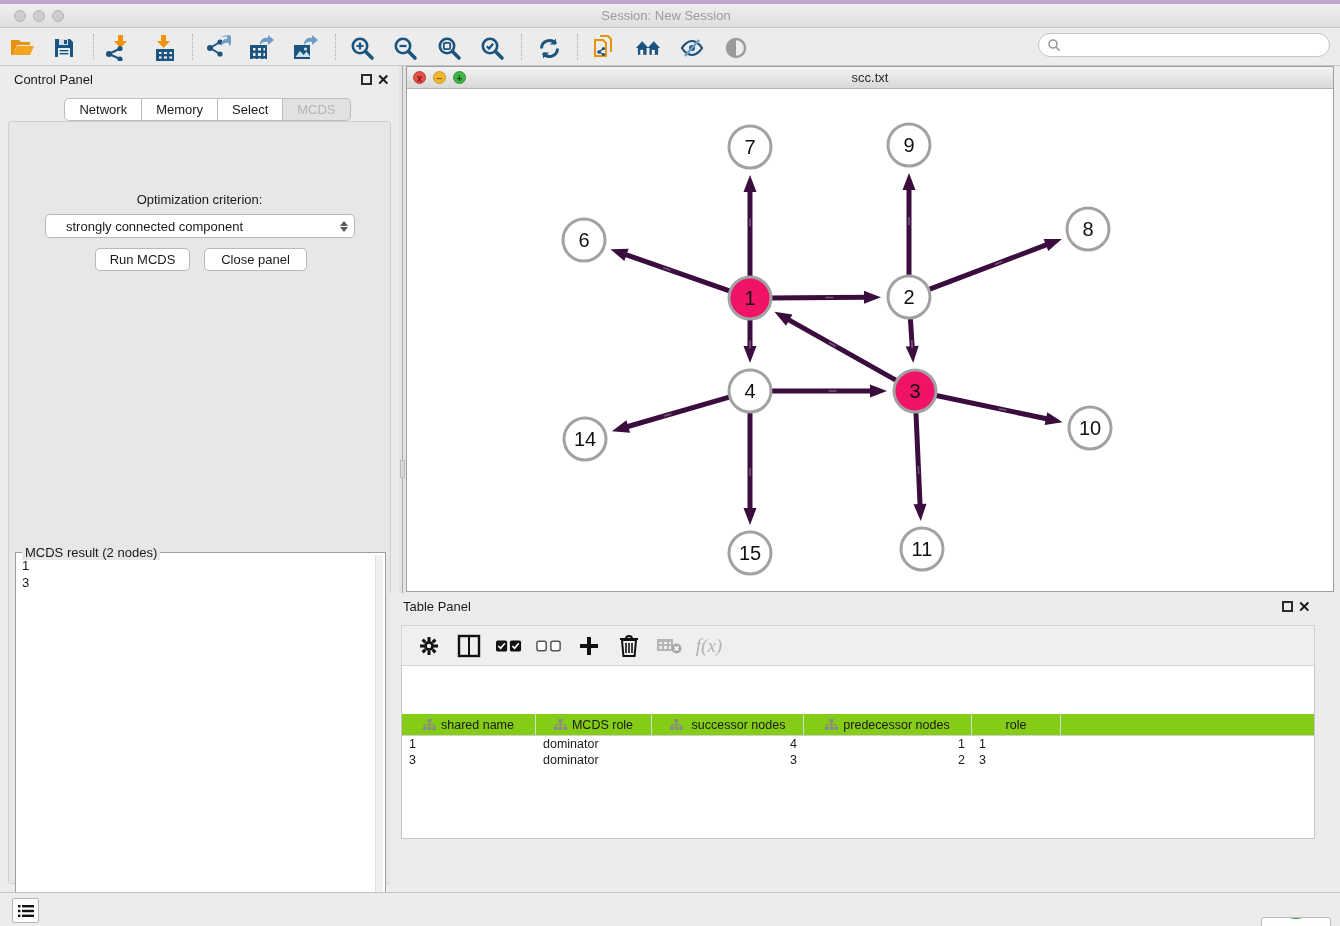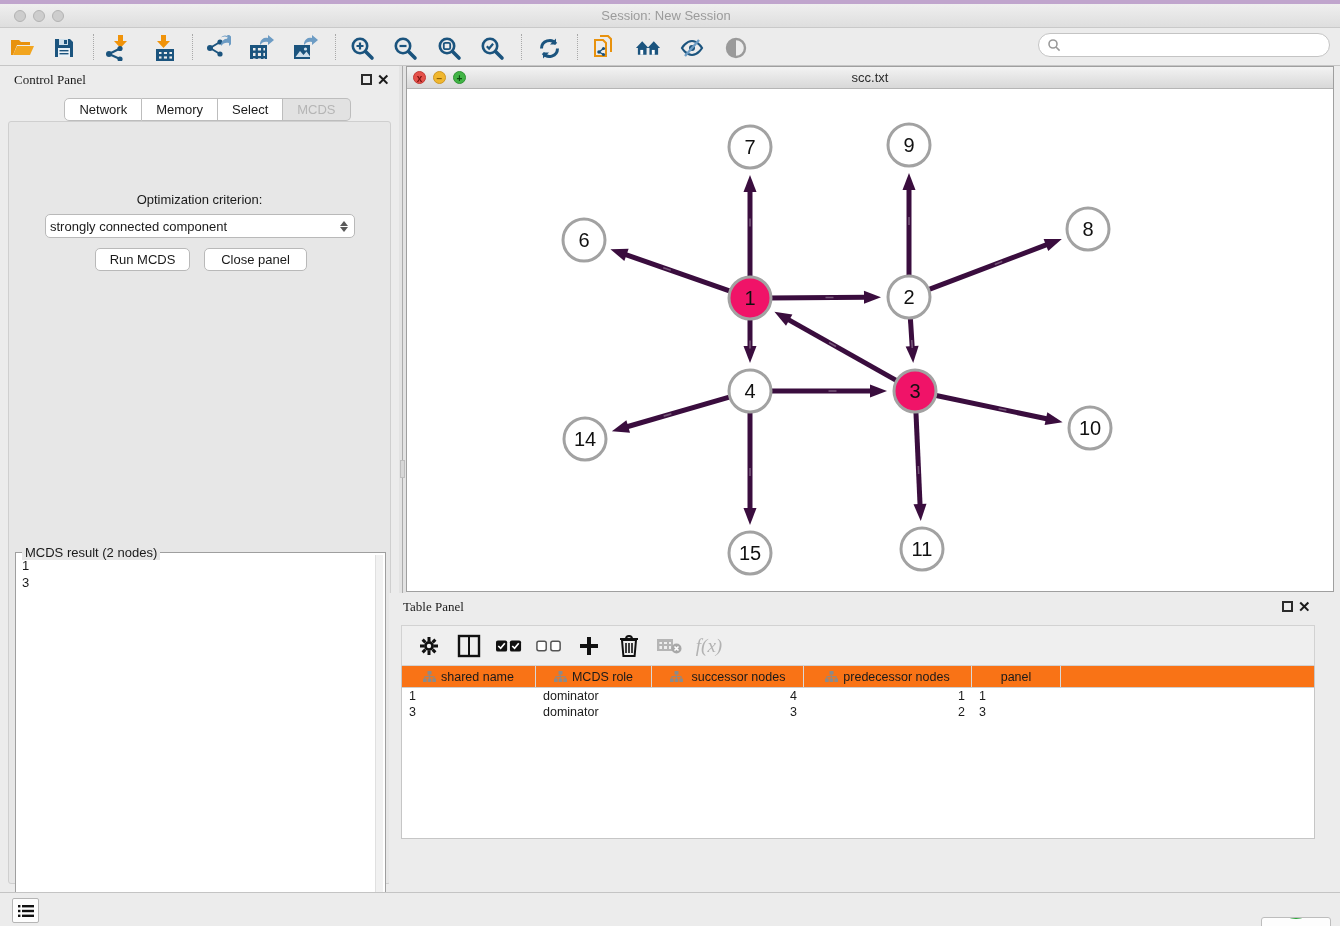--- a/index.html
+++ b/index.html
@@ -17,34 +17,34 @@
   .toolbar { position:absolute; left:0; top:28px; width:1340px; height:38px; background:#ececec;
     border-bottom:1px solid #c6c6c6; }
   .tb-icon { position:absolute; top:7px; width:26px; height:26px; display:flex; align-items:center; justify-content:center; cursor:default; }
   .tb-sep { position:absolute; top:6px; width:0; height:26px; border-left:1px dotted #a9a9a9; }
   .searchbox { position:absolute; right:10px; top:5px; width:292px; height:24px; background:#fff;
     border:1px solid #c4c4c4; border-radius:12px; display:flex; align-items:center; padding-left:8px; }
   .searchbox input { border:none; outline:none; flex:1; height:18px; font-size:13px; background:transparent; font-family:"Liberation Sans",sans-serif; }
 
   
   .control-panel { position:absolute; left:0; top:66px; width:399px; height:826px; background:#ececec; }
-  .panel-head { position:relative; height:28px;font-family:Liberation Serif, serif; }
+  .panel-head { position:relative; height:28px; }
   .panel-head .ph-title { position:absolute; left:14px; top:6px; }
   .ph-float { position:absolute; width:11px; height:11px; border:2px solid #2b2b2b; top:8px; }
   .ph-close { position:absolute; top:5px; font-weight:bold; font-size:15px; color:#1a1a1a; }
   .cp-tabs { position:absolute; left:8px; top:32px; width:399px; display:flex; justify-content:center; }
   .tabbtn { height:23px; line-height:21px; padding:0 14px; background:#fff; border:1px solid #bdbdbd; border-left:none; text-align:center; cursor:default; }
   .tabbtn:first-child { border-left:1px solid #bdbdbd; border-radius:5px 0 0 5px; }
   .tabbtn:last-child { border-radius:0 5px 5px 0;text-align:right; }
   .tabbtn.sel { background:#e2e2e2; color:#b5b5b5; }
   .cp-body { position:absolute; left:8px; top:55px; width:383px; height:763px; background:#e7e7e7;
     border:1px solid #cfcfcf; border-radius:3px; }
   .opt-label { position:absolute; left:0; width:100%; top:70px; text-align:center; }
   .criterion { position:absolute; left:36px; top:92px; width:310px; height:24px; background:#fff;
-    border:1px solid #b9b9b9; border-radius:5px; display:flex; align-items:center; padding:0 6px 0 4px; }
+    border:1px solid #b9b9b9; border-radius:5px; display:flex; align-items:center; padding:0 6px 0 20px; }
   .criterion .stepper { margin-left:auto; display:flex; flex-direction:column; gap:1px; }
   .criterion .stepper i { width:0; height:0; border-left:4px solid transparent; border-right:4px solid transparent; }
   .criterion .stepper .up { border-bottom:5px solid #5a5a5a; }
   .criterion .stepper .dn { border-top:5px solid #5a5a5a; }
   .cp-btn { position:absolute; top:126px; height:23px; background:#fff; border:1px solid #b9b9b9; border-radius:5px;
     text-align:center; line-height:21px; cursor:default; }
   .mcds-fieldset { position:absolute; left:6px; top:430px; width:371px; height:377px; border:1px solid #9f9f9f; background:#fff; }
   .mcds-legend { position:absolute; left:6px; top:-8px; background:#e7e7e7; padding:0 3px; }
   .mcds-text { position:absolute; left:2px; top:4px; right:12px; bottom:2px; white-space:pre-line; padding-left:4px; line-height:17px; }
   .mcds-scroll { position:absolute; right:2px; top:2px; width:8px; bottom:2px; background:#f1f1f1; border-left:1px solid #e0e0e0; }
@@ -64,21 +64,21 @@
   .nt-green { background:#41b445; border:1px solid #2f9334; color:#0c4d10; }
   .netwin-title { position:absolute; left:0; right:0; top:3px; text-align:center; color:#2b2b2b; }
   .net-canvas { position:absolute; left:0; top:22px; width:926px; height:502px; background:#fff; }
 
   
   .table-panel { position:absolute; left:389px; top:593px; width:934px; height:299px; background:#ececec; }
   .tp-toolbar { position:absolute; left:12px; top:32px; width:914px; height:41px; background:#efefef;
     border:1px solid #d2d2d2; display:flex; align-items:center; gap:14px; padding-left:14px; }
   .tp-ticon { width:26px; height:26px; display:flex; align-items:center; justify-content:center; }
   .tp-table { position:absolute; left:12px; top:73px; width:914px; height:173px; background:#fff; border:1px solid #c6c6c6; border-top:none; }
-  .tp-header { display:flex; height:22px; background:#f97316; border-bottom:1px solid #cfcfcf; }
+  .tp-header { display:flex; height:22px; background:#84cc16; border-bottom:1px solid #cfcfcf;margin-top:48px; }
   .tp-hcell { display:flex; align-items:center; justify-content:center; gap:5px; border-right:1px solid #d8d8d8;
     font-size:12.5px; color:#1a1a1a; overflow:hidden; }
   .tp-row { display:flex; height:16px; line-height:16px; font-size:12.5px; }
   .tp-cell { padding:0 7px; overflow:hidden; white-space:nowrap; }
   .tp-tabs { position:absolute; left:0; top:268px; width:100%; display:flex; justify-content:center; }
 
   
   .statusbar { position:absolute; left:0; top:892px; width:1340px; height:34px; background:#ececec; border-top:1px solid #c4c4c4; }
   .list-btn { position:absolute; left:12px; top:5px; width:27px; height:25px; background:#fdfdfd; border:1px solid #b5b5b5; border-radius:2px;
     display:flex; align-items:center; justify-content:center; }
@@ -490,21 +490,21 @@
                 <rect x="0" y="7.5" width="3.6" height="3.4" rx="0.5"></rect>
                 <rect x="4.7" y="7.5" width="3.6" height="3.4" rx="0.5"></rect>
                 <rect x="9.4" y="7.5" width="3.6" height="3.4" rx="0.5"></rect>
                 <path d="M6.2 3.4v2.2M1.8 7.5V5.6h9.4v1.9M6.5 5.6v1.9" stroke="#8a8a8a" stroke-width="1" fill="none"></path>
               </g>
             </svg>
           </span>
           <span>predecessor nodes</span>
         </div>
         <div class="tp-hcell" style="width: 89px;">
-          <span>panel</span>
+          <span>role</span>
         </div>
       </div>
     <div id="tp-rows">
         <div class="tp-row">
           <div class="tp-cell" style="width: 134px; text-align: left;">1</div>
           <div class="tp-cell" style="width: 116px; text-align: left;">dominator</div>
           <div class="tp-cell" style="width: 152px; text-align: right;">4</div>
           <div class="tp-cell" style="width: 168px; text-align: right;">1</div>
           <div class="tp-cell" style="width: 89px; text-align: left;">1</div>
         </div>

